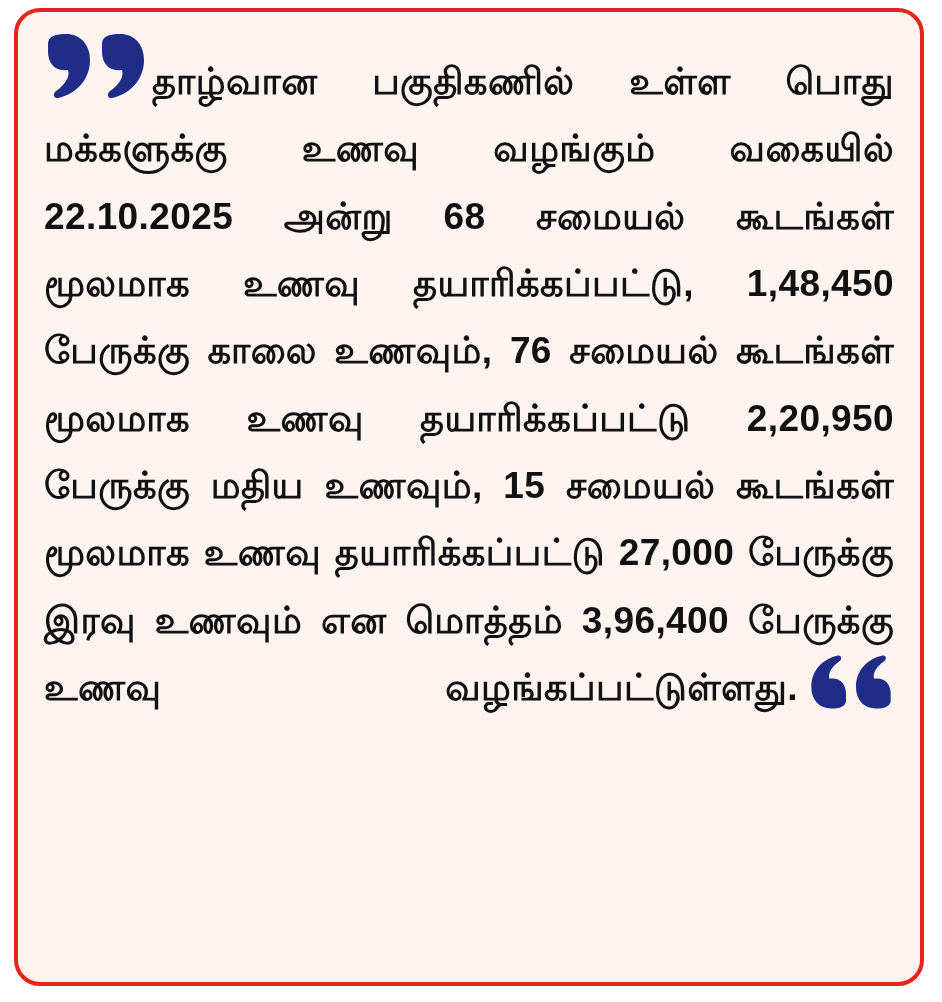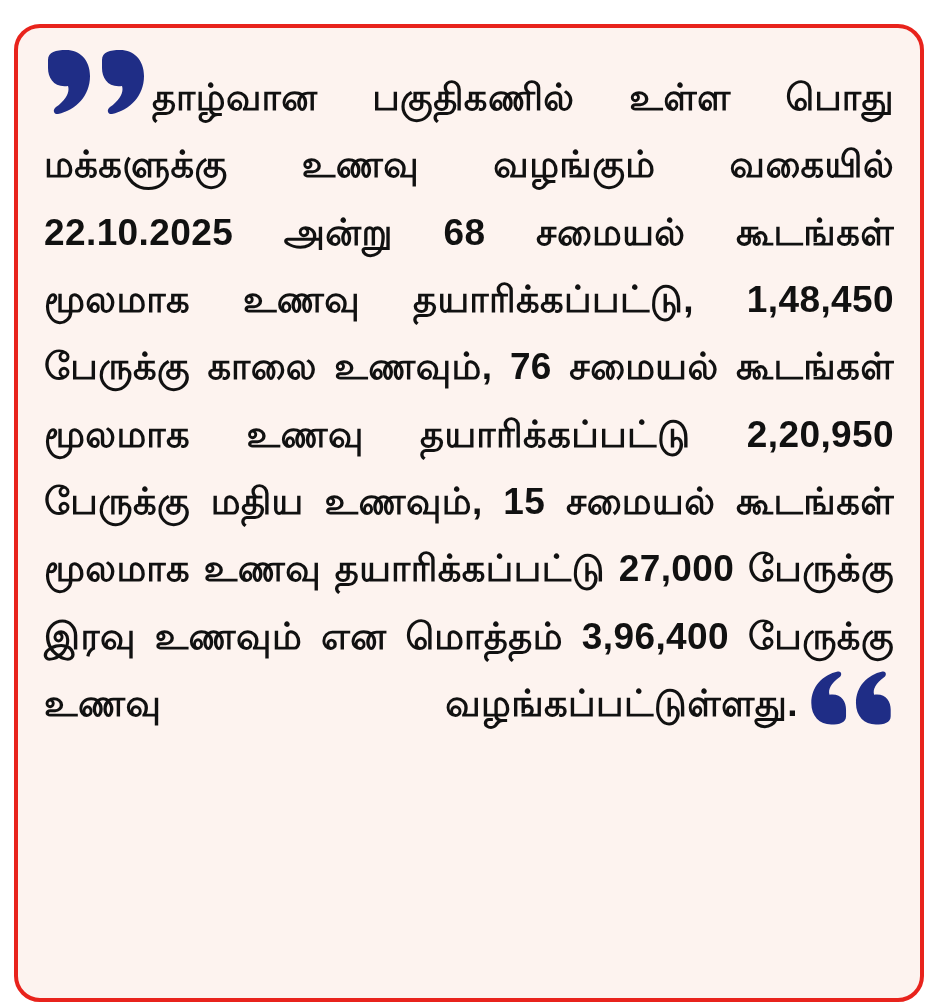--- a/index.html
+++ b/index.html
@@ -9,21 +9,21 @@
   }
   body {
     width: 942px;
     height: 1002px;
     font-family: "Liberation Sans", sans-serif;
     overflow: hidden;
   }
   #quote-card {
     position: absolute;
     left: 14px;
-    top: 24px;
+    top: 8px;
     width: 910px;
     height: 978px;
     box-sizing: border-box;
     border: 4px solid #e8231c;
     border-radius: 26px;
     background: #fdf3ef;
     overflow: hidden;
   }
   #quote-inner {
     position: relative;

